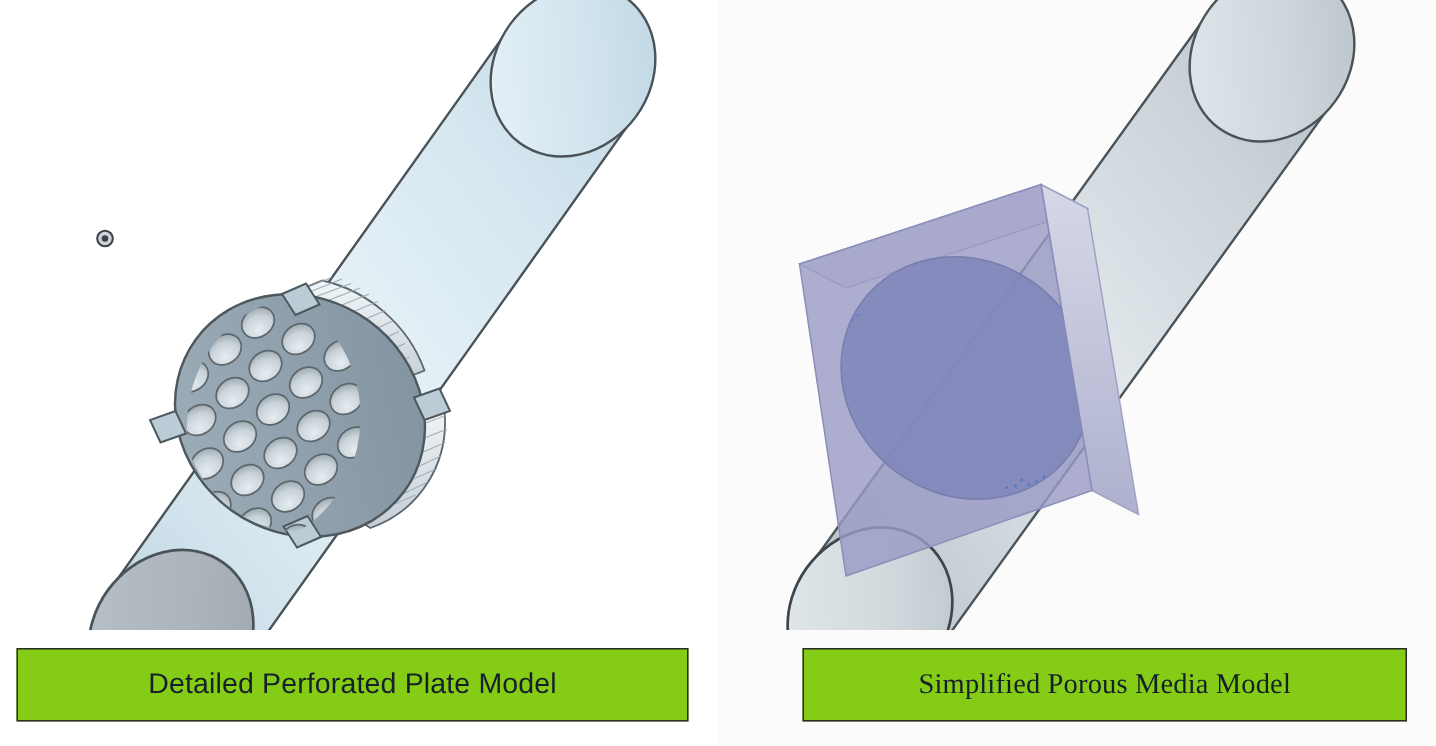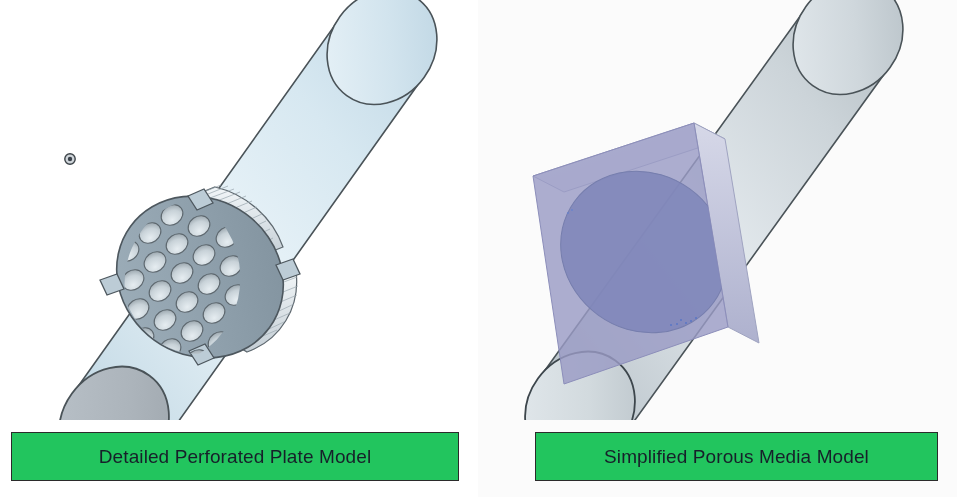--- a/index.html
+++ b/index.html
@@ -21,25 +21,25 @@
   .viewport{position:absolute;top:0;height:420px;}
   #viewport-left{left:0;width:478px;}
   #viewport-right{left:478px;width:479px;}
   .viewport svg{display:block;width:100%;height:100%;}
 
   
   .caption-box{
     position:absolute;
     box-sizing:border-box;
     border:1.6px solid #2b2b2b;
-    background:#22c55e;
+    background:#84cc16;
     display:flex;align-items:center;justify-content:center;
   }
   #caption-left{left:11px;top:432px;width:448px;height:49px;}
-  #caption-right{left:535px;top:432px;width:403px;height:49px;}
+  #caption-right{left:535px;top:432px;width:403px;height:49px;font-family:Liberation Serif, serif;}
   .caption-text{
     font-size:19px;
     color:#17202a;
     letter-spacing:.1px;
     white-space:nowrap;
     font-weight:400;
   }
 </style>
 </head>
 <body>

